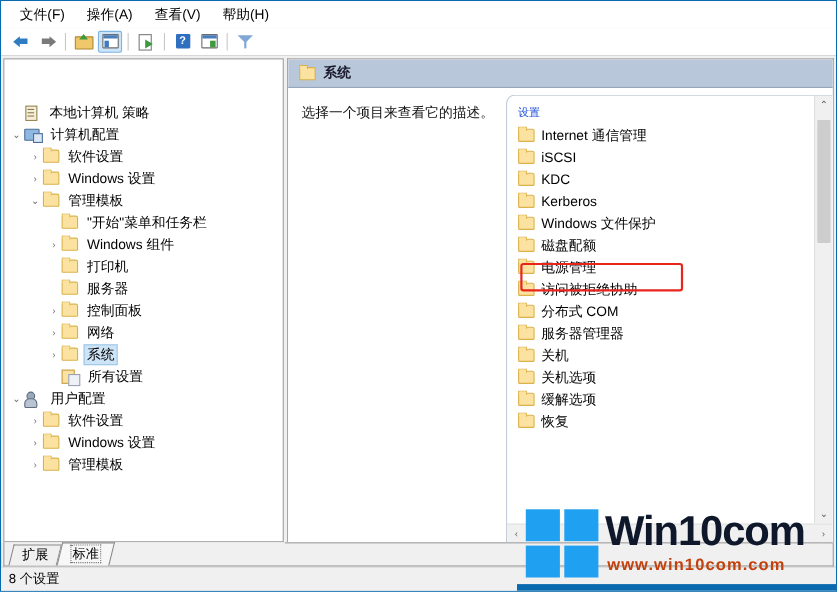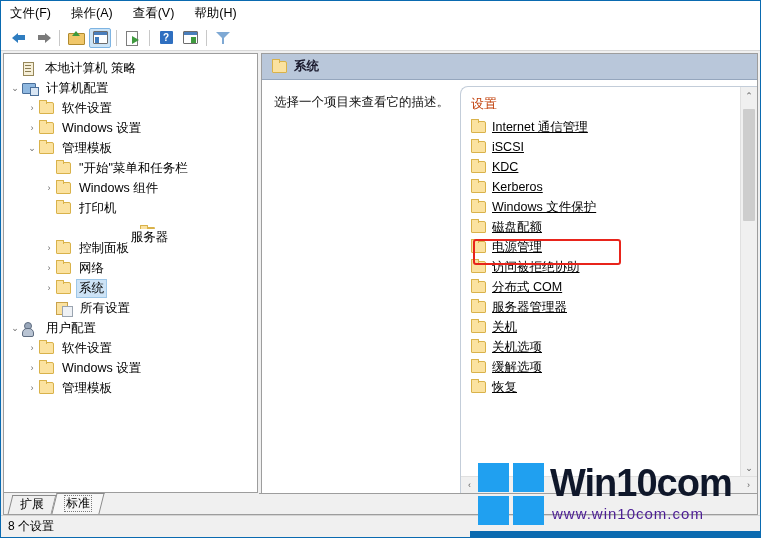--- a/index.html
+++ b/index.html
@@ -56,20 +56,21 @@
     line-height: 1;
   }
   .win-btn.min-b span { display:block; width: 11px; height: 1px; background: #000; margin-top: 6px;}
   .win-btn.max-b span { display:block; width: 11px; height: 11px; border: 1px solid #000; }
 
   
   .menubar {
     height: 24px; min-height: 24px;
     background: #ffffff;
     display: flex; align-items: center;
+    padding-left: 8px;
   }
   .menu-item {
     font-size: 12.5px; color: #000;
     padding: 2px 11px 2px 9px;
   }
 
   
   .toolbar {
     height: 26px; min-height: 26px;
     background: #ffffff;
@@ -287,26 +288,26 @@
     border-top-left-radius: 8px;
     position: relative;
     overflow: hidden;
   }
   .list-inner {
     position: absolute; left:0; top:0; right: 17px; bottom: 17px;
     padding: 8px 0 0 8px;
     overflow: hidden;
   }
   .list-heading {
-    font-size: 13px; color: #c2410c; margin-bottom: 4px; padding-left: 2px;
+    font-size: 10px; color: #1d4ed8; margin-bottom: 4px; padding-left: 2px;
   }
   .list-row {
     display: flex; align-items: center;
     height: 20px; font-size: 12.5px; color: #000;
-    white-space: nowrap; padding-left: 2px; text-decoration: underline;
+    white-space: nowrap; padding-left: 2px;
   }
   .list-row .ic-folder { margin-right: 6px; }
 
   .vscroll {
     position: absolute; right: 0; top: 0; bottom: 17px; width: 17px;
     background: #f0f0f0; border-left: 1px solid #e0e0e0;
   }
   .vs-arrow {
     height: 17px; display:flex; align-items:center; justify-content:center;
     font-size: 9px; color: #606060;
@@ -384,22 +385,23 @@
   }
   .wm-logo div { background: #20a0f0; }
   .wm-text {
     position: absolute; left: 80px; top: 2px;
     font-size: 38px; font-weight: bold; color: #0f172a;
     letter-spacing: -1px; line-height: 44px;
     font-family: "Liberation Sans", sans-serif;
   }
   .wm-url {
     position: absolute; left: 82px; top: 46px;
-    font-size: 15px; color: #4c1d95; letter-spacing: 1px;
+    font-size: 15px; color: #c2410c; letter-spacing: 1px;
     font-family: "Liberation Sans", sans-serif;
+    font-weight: bold;
   }
   .wm-band {
     position: absolute; left: 0; bottom: 0; width: 100%; height: 6px;
     background: #0a6ab0;
   }
 </style>
 </head>
 <body>
 
 <div class="window">
@@ -439,21 +441,21 @@
     </div>
     <div class="tb-sep"></div>
     <div class="tb-btn">
       <div class="ic-filter"></div>
     </div>
   </div>
 
   <div class="body">
 
     <div class="treepane">
-      <div class="tree-row" style="padding-left:4px;">
+      <div class="tree-row" style="padding-left:4px;margin-top:34px;">
         <div class="chev none">›</div>
         <div class="ic-doc2"></div>
         <div class="tree-label">本地计算机 策略</div>
       </div>
       <div id="tree-list">
           <div class="tree-row" style="padding-left: 4px;">
             <div class="chev">⌄</div>
             <div class="ic-computer"></div>
             <div class="tree-label">计算机配置</div>
           </div>
@@ -480,21 +482,21 @@
           <div class="tree-row" style="padding-left: 38px;">
             <div class="chev">›</div>
             <div class="ic-folder"></div>
             <div class="tree-label">Windows 组件</div>
           </div>
           <div class="tree-row" style="padding-left: 38px;">
             <div class="chev none">›</div>
             <div class="ic-folder"></div>
             <div class="tree-label">打印机</div>
           </div>
-          <div class="tree-row" style="padding-left: 38px; flex-direction: column;">
+          <div class="tree-row" style="padding-left: 38px;">
             <div class="chev none">›</div>
             <div class="ic-folder"></div>
             <div class="tree-label">服务器</div>
           </div>
           <div class="tree-row" style="padding-left: 38px;">
             <div class="chev">›</div>
             <div class="ic-folder"></div>
             <div class="tree-label">控制面板</div>
           </div>
           <div class="tree-row" style="padding-left: 38px;">

